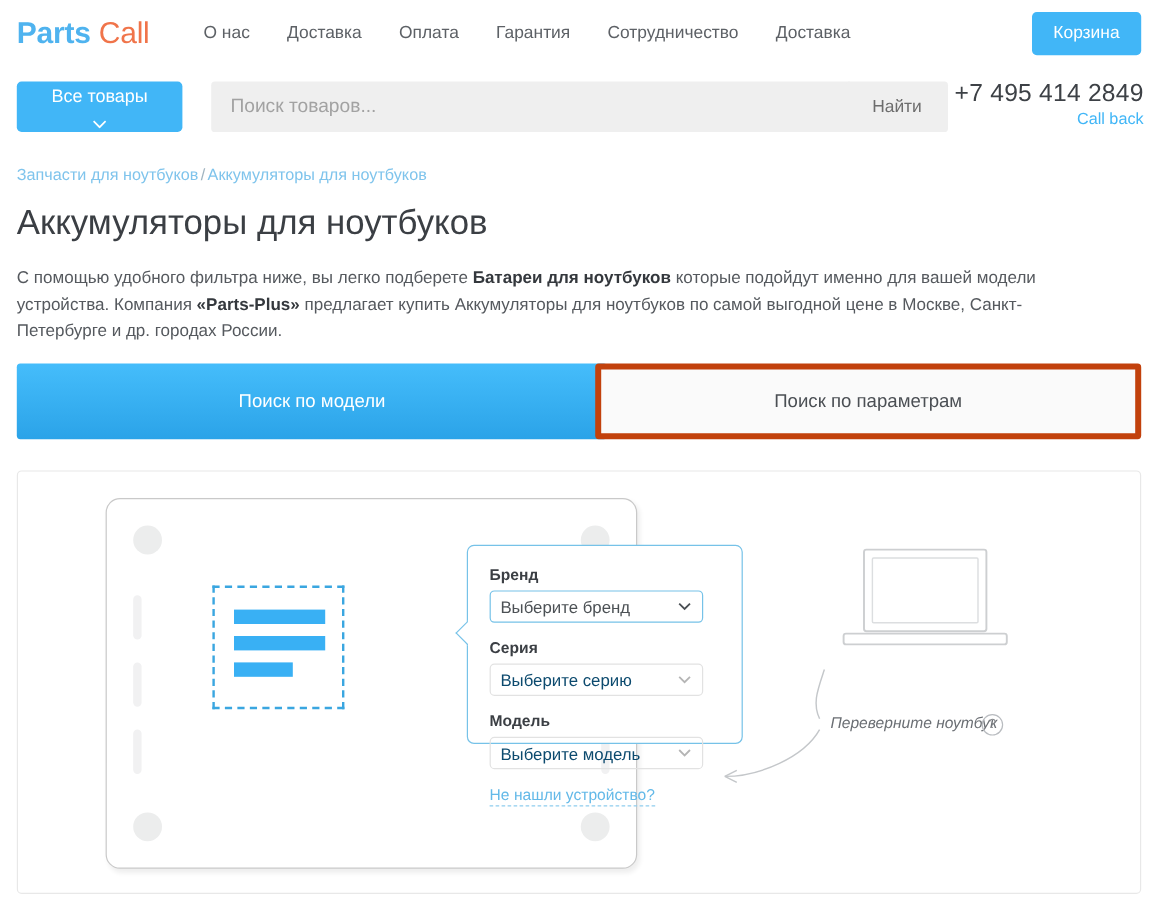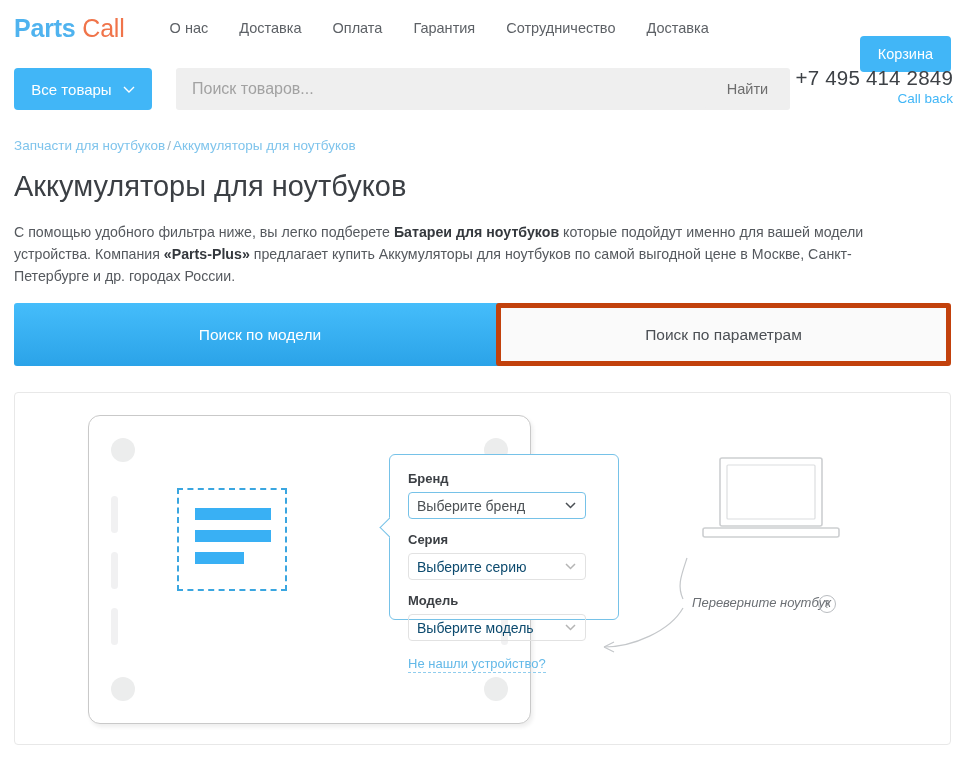--- a/index.html
+++ b/index.html
@@ -24,32 +24,32 @@
   .logo .parts { color: #4fb3ef; margin-top: 44px; }
   .logo .plus  { color: #f0744a; font-weight: normal; }
   .nav { display: flex; align-items: center; margin-left: 45px; gap: 31px; }
   .nav a {
     color: #5d6166; font-size: 14.5px; text-decoration: none; white-space: nowrap;
   }
   .cart-btn {
     position: absolute; right: 14px; top: 10px;
     background: #41b6f7; color: #fff; border: none; border-radius: 4px;
     font-size: 14.5px; font-family: inherit;
-    padding: 0 18px; height: 36px; line-height: 36px; cursor: pointer; margin-top: 26px;
+    padding: 0 18px; height: 36px; line-height: 36px; cursor: pointer;
   }
 
   
   .searchrow {
     position: absolute; left: 0; top: 68px; width: 965px; height: 45px;
   }
   .allgoods {
     position: absolute; left: 14px; top: 0; width: 138px; height: 42px;
     background: #41b6f7; color: #fff; border: none; border-radius: 4px;
     font-size: 15px; font-family: inherit; cursor: pointer;
-    display: flex; align-items: center; justify-content: center; gap: 11px;
+    display: flex; align-items: center; justify-content: center; gap: 11px; flex-direction: column;
   }
   .allgoods .chev { display: block; width: 12px; height: 7px; }
   .search-input {
     position: absolute; left: 176px; top: 0; width: 534px; height: 42px;
     background: #efefef; border: none; border-radius: 3px;
     padding: 0 16px; font-size: 16px; font-family: inherit; color: #4a4a4a;
   }
   .search-input::placeholder { color: #a2a2a2; }
   .find-btn {
     position: absolute; left: 705px; top: 0; width: 85px; height: 42px;

